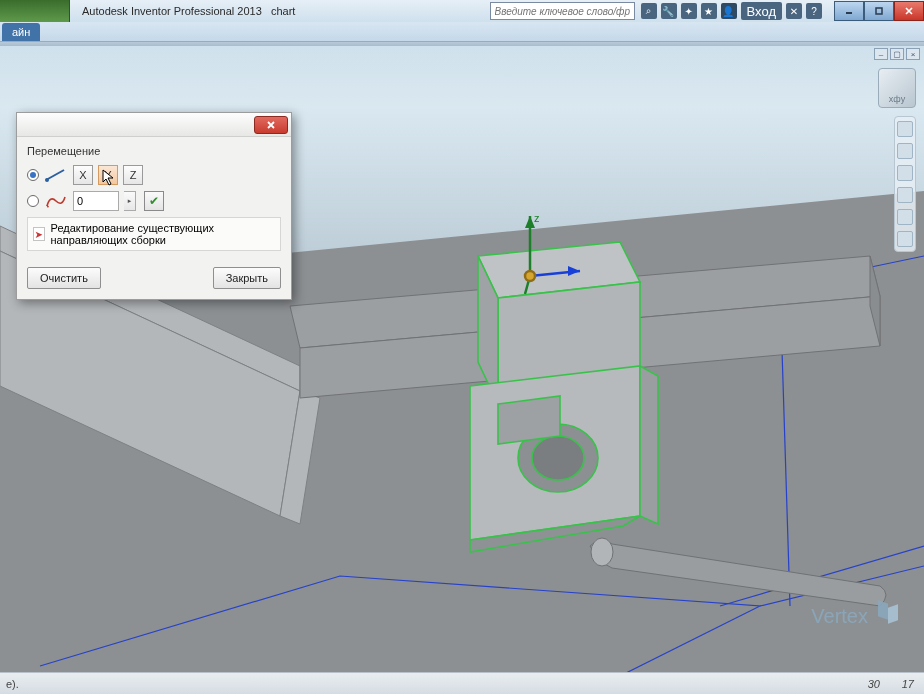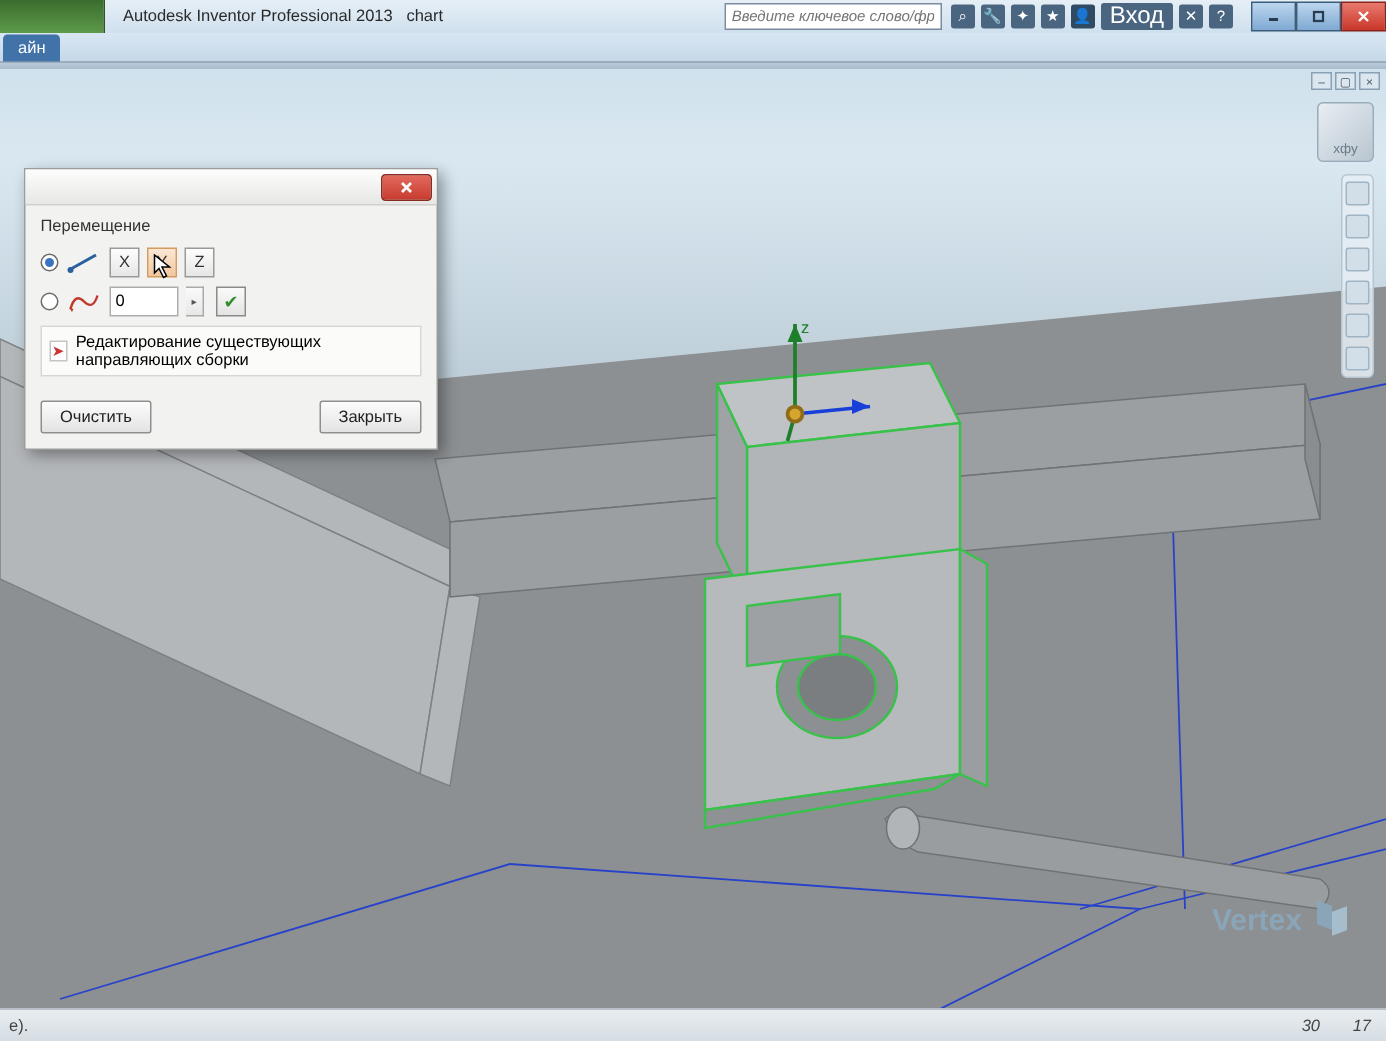--- a/index.html
+++ b/index.html
@@ -12,21 +12,21 @@
   .titlebar .qat { width: 70px; height: 22px; background: linear-gradient(#3a6c2d,#5e9a4a);
     border-right: 1px solid #2d5524; }
   .titlebar .title-text { margin-left: 12px; flex: 0 0 auto; }
   .titlebar .spacer { flex: 1; }
   .search-box { width: 145px; height: 18px; border: 1px solid #7a8aa0; background: #fff;
     font-size: 10px; color: #888; padding: 0 4px; font-style: italic; }
   .title-icons { display: flex; gap: 4px; margin: 0 6px; align-items: center; }
   .ticon { width: 16px; height: 16px; background: #4a6580; border-radius: 2px;
     display: flex; align-items: center; justify-content: center; color: #fff; font-size: 10px;}
   .ticon.dark { background: #2f4a63; }
-  .login { font-size: 16px; color: #fff; padding: 0 6px; background:#4a6580; height:18px;
+  .login { font-size: 13px; color: #fff; padding: 0 6px; background:#4a6580; height:18px;
     display:flex; align-items:center; border-radius:2px;}
   .win-controls { display: flex; height: 22px; margin-left: 6px;}
   .win-btn { width: 30px; height: 20px; border:1px solid #3b5c7a; margin-top:1px;
     display:flex;align-items:center;justify-content:center;}
   .win-min { background: linear-gradient(#bcd6ef,#7fa9d2); }
   .win-max { background: linear-gradient(#bcd6ef,#7fa9d2);}
   .win-close { background: linear-gradient(#e87a6d,#c9362a); color:#fff; border-color:#8b241b;}
   .win-btn svg { width:10px; height:10px; }
 
   
@@ -56,21 +56,21 @@
     align-items:flex-end; justify-content:center; padding-bottom:3px;}
   
   .navbar { position:absolute; top:70px; right:8px; width:22px;
     background: rgba(230,238,244,.85); border:1px solid #b8c6d2; border-radius:4px;
     display:flex; flex-direction:column; align-items:center; padding:4px 0; gap:6px;}
   .nav-btn { width:16px; height:16px; background:#d2dee8; border:1px solid #9fb4c4;
     border-radius:2px;}
 
   
   .watermark { position:absolute; right:22px; bottom:44px; font-size:20px;
-    color:#8aa8bd; font-weight:700; display:flex; align-items:center; gap:6px; opacity:.9;}
+    color:#8aa8bd; font-weight:400; display:flex; align-items:flex-end; gap:6px; opacity:.9;}
   .watermark .wm-logo { width:28px; height:28px; position:relative;}
   .watermark .wm-logo::before, .watermark .wm-logo::after { content:""; position:absolute;
     width:10px; height:16px; background:#8aa8bd;}
   .watermark .wm-logo::before { left:4px; top:2px; transform:skewY(20deg);}
   .watermark .wm-logo::after { right:4px; top:6px; transform:skewY(-20deg); background:#a8c2d3;}
 
   
   .statusbar { position:absolute; left:0; right:0; bottom:0; height:22px;
     background: linear-gradient(#e9edf0,#d5dde3); border-top:1px solid #b8c1c9;
     display:flex; align-items:center; font-size:11px; color:#444; padding:0 6px;}

